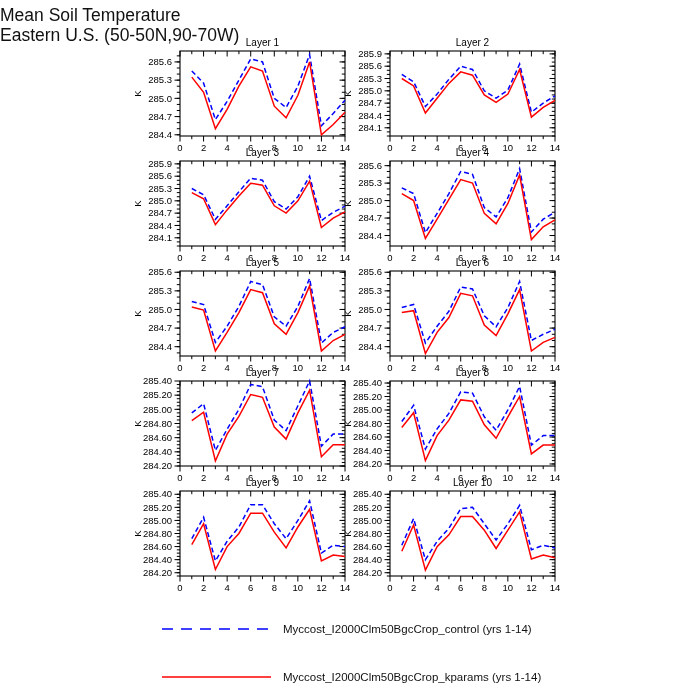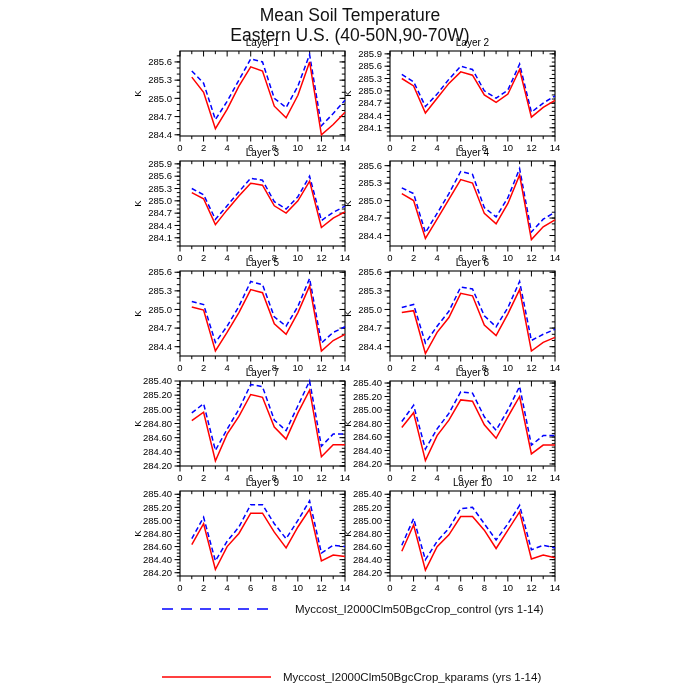--- a/index.html
+++ b/index.html
@@ -3,38 +3,38 @@
 <meta charset="utf-8">
 <style>
   html,body{margin:0;padding:0;}
   body{
     width:700px;height:700px;background:#ffffff;position:relative;
     font-family:"Liberation Sans", sans-serif;color:#000;
     overflow:hidden;
   }
   #main-title{
     position:absolute;top:5px;left:0;width:700px;
-    text-align:center;font-size:17.5px;line-height:20px;color:#111;
+    text-align:left;font-size:17.5px;line-height:20px;color:#111;
   }
   #plots{position:absolute;top:0;left:0;width:700px;height:630px;}
   #plots svg{position:absolute;overflow:visible;}
   .legend-row{
     position:absolute;left:161px;display:flex;align-items:center;height:10px;
   }
   .legend-row .swatch{width:111px;height:6px;display:block;}
   .legend-row .legend-label{
     margin-left:11px;font-size:11.5px;white-space:nowrap;color:#111;
   }
 </style>
 </head>
 <body>
 
 <div id="main-title">
   <div>Mean Soil Temperature</div>
-  <div>Eastern U.S. (40-50N,90-70W)</div>
+  <div>Eastern U.S. (50-50N,90-70W)</div>
 </div>
 
 <div id="plots">
     <svg width="238" height="120" style="left: 118px; top: 34px;">
       <rect x="62" y="17" width="165" height="85" fill="none" stroke="#000" stroke-width="1.1"></rect>
       <line x1="62" y1="102" x2="62" y2="107.5" stroke="#000" stroke-width="1"></line>
       <line x1="62" y1="17" x2="62" y2="22.5" stroke="#000" stroke-width="1"></line>
       <text x="62" y="117" font-size="9.5" text-anchor="middle" fill="#000" font-family="&quot;Liberation Sans&quot;, sans-serif">0</text>
       <line x1="85.57142857142857" y1="102" x2="85.57142857142857" y2="107.5" stroke="#000" stroke-width="1"></line>
       <line x1="85.57142857142857" y1="17" x2="85.57142857142857" y2="22.5" stroke="#000" stroke-width="1"></line>
@@ -1060,21 +1060,21 @@
       <line x1="56.5" y1="98.73076923076852" x2="62" y2="98.73076923076852" stroke="#000" stroke-width="1"></line>
       <line x1="221.5" y1="98.73076923076852" x2="227" y2="98.73076923076852" stroke="#000" stroke-width="1"></line>
       <text x="54" y="101.93076923076852" font-size="9.5" text-anchor="end" fill="#000" font-family="&quot;Liberation Sans&quot;, sans-serif">284.20</text>
       <polyline points="73.8,71.3 85.6,44.5 97.4,85.7 109.1,67.3 120.9,54.3 132.7,34.7 144.5,33.3 156.3,49.7 168.1,66.0 179.9,49.7 191.6,31.4 203.4,75.8 215.2,71.3 227.0,73.9" fill="none" stroke="#0000ff" stroke-width="1.5" stroke-dasharray="5,3"></polyline>
       <polyline points="73.8,77.2 85.6,51.0 97.4,96.1 109.1,72.6 120.9,60.8 132.7,42.5 144.5,42.5 156.3,56.2 168.1,74.5 179.9,56.2 191.6,37.9 203.4,85.0 215.2,81.1 227.0,83.7" fill="none" stroke="#ff0000" stroke-width="1.5"></polyline>
       <text x="144.5" y="12" font-size="10" text-anchor="middle" fill="#000" font-family="&quot;Liberation Sans&quot;, sans-serif">Layer 10</text>
       <text x="20" y="62.5" font-size="9.5" text-anchor="middle" fill="#000" font-family="&quot;Liberation Sans&quot;, sans-serif" transform="rotate(-90 20 59.5)">K</text>
     </svg>
   </div>
 
-<div class="legend-row" style="top:604px;gap:12px;">
+<div class="legend-row" style="top:624px;">
   <svg class="swatch" viewBox="0 0 111 6">
     <line x1="1" y1="3" x2="110" y2="3" stroke-width="1.4" stroke="#0000ff" stroke-dasharray="11,8"></line>
   </svg>
   <span class="legend-label">Myccost_I2000Clm50BgcCrop_control (yrs 1-14)</span>
 </div>
 
 <div class="legend-row" style="top:672px;text-align:right;">
   <svg class="swatch" viewBox="0 0 111 6">
     <line x1="1" y1="3" x2="110" y2="3" stroke-width="1.4" stroke="#ff0000"></line>
   </svg>

